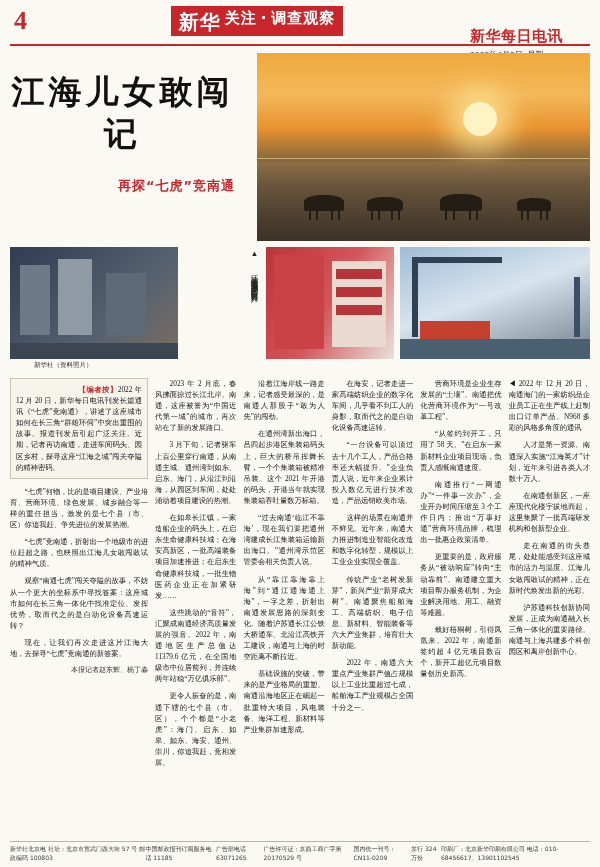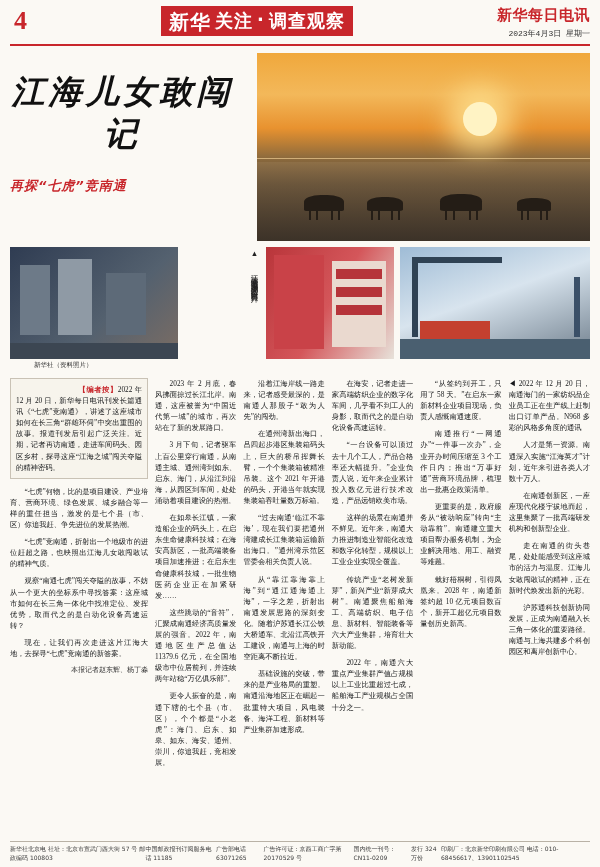--- a/index.html
+++ b/index.html
@@ -20,35 +20,35 @@
     font-size:26px; color:#c8262b; font-weight:bold; width:34px;
     font-family:"Liberation Serif", serif; line-height:30px; padding-left:4px;
   }
   .masthead-center { flex:1; display:flex; justify-content:center; align-items:center; gap:6px; }
   .banner-red {
     background:#c8262b; color:#fff; font-family:"DejaVu Sans", sans-serif;
     font-size:19px; font-weight:bold; padding:3px 8px 0 8px; letter-spacing:1px;
     display:flex; align-items:flex-start; gap:4px;
   }
   .banner-xinhua { font-size:20px; }
-  .banner-sub { font-size:18px; }
-  .masthead-right { text-align:right; width:120px; }
+  .banner-sub { font-size:15px; }
+  .masthead-right { text-align:left; width:120px;margin-top:21px; }
   .paper-name { color:#c8262b; font-size:15px; font-weight:bold; letter-spacing:0.5px; font-family:"DejaVu Sans", sans-serif;}
   .paper-date { font-size:8px; color:#333; margin-top:3px; font-family:Liberation Mono, monospace;}
 
   
-  .top-area { display:flex; gap:22px; margin-top:7px; height:188px;font-style:italic; }
+  .top-area { display:flex; gap:22px; margin-top:7px; height:188px; }
   .headline-block { width:225px; position:relative; }
   .headline {
     font-size:33px; font-weight:bold; letter-spacing:4px; color:#111;
     font-family:"DejaVu Sans", sans-serif; line-height:42px; text-align:center;
     margin-top:18px;
   }
   .subhead {
-    margin-top:22px; text-align:left; font-size:13px; color:#c8262b; letter-spacing:1px;
+    margin-top:22px; text-align:right; font-size:13px; color:#c8262b; letter-spacing:1px;
     font-family:"DejaVu Sans", sans-serif; font-weight:bold;
   }
   .hero-photo {
     flex:1; position:relative; overflow:hidden; border:0;
     background:linear-gradient(#f0a83c 0%, #f3b85a 22%, #e8922f 40%, #8c6a3d 56%, #5d4a33 70%, #3b3228 100%);
   }
   .sun { position:absolute; width:34px; height:34px; border-radius:50%; background:#fff3c4; left:62%; top:26%; box-shadow:0 0 26px 16px rgba(255,230,150,.75); }
   .water { position:absolute; left:0; right:0; bottom:0; height:42%; background:linear-gradient(rgba(150,120,80,.55), rgba(60,50,40,.9)); }
   .silhouette { position:absolute; bottom:30px; background:#241d16; border-radius:42% 42% 10% 10%; }
   .leg { position:absolute; bottom:-9px; width:2px; height:10px; background:#241d16; }
@@ -196,24 +196,25 @@
 
     <div class="col">
       <p>在海安，记者走进一家高端纺织企业的数字化车间，几乎看不到工人的身影，取而代之的是自动化设备高速运转。</p>
       <p>“一台设备可以顶过去十几个工人，产品合格率还大幅提升。”企业负责人说，近年来企业累计投入数亿元进行技术改造，产品远销欧美市场。</p>
       <p>这样的场景在南通并不鲜见。近年来，南通大力推进制造业智能化改造和数字化转型，规模以上工业企业实现全覆盖。</p>
       <p>传统产业“老树发新芽”，新兴产业“新芽成大树”。南通聚焦船舶海工、高端纺织、电子信息、新材料、智能装备等六大产业集群，培育壮大新动能。</p>
       <p>2022 年，南通六大重点产业集群产值占规模以上工业比重超过七成，船舶海工产业规模占全国十分之一。</p>
     </div>
 
     <div class="col">
+      <p>营商环境是企业生存发展的“土壤”。南通把优化营商环境作为“一号改革工程”。</p>
       <p>“从签约到开工，只用了 58 天。”在启东一家新材料企业项目现场，负责人感慨南通速度。</p>
       <p>南通推行“一网通办”“一件事一次办”，企业开办时间压缩至 3 个工作日内；推出“万事好通”营商环境品牌，梳理出一批惠企政策清单。</p>
       <p>更重要的是，政府服务从“被动响应”转向“主动靠前”。南通建立重大项目帮办服务机制，为企业解决用地、用工、融资等难题。</p>
-      <p>栽好梧桐树，引得凤凰来。2028 年，南通新签约超 10 亿元项目数百个，新开工超亿元项目数量创历史新高。</p>
+      <p>栽好梧桐树，引得凤凰来。2022 年，南通新签约超 4 亿元项目数百个，新开工超亿元项目数量创历史新高。</p>
     </div>
 
     <div class="col">
       <p class="lead">◀ 2022 年 12 月 20 日，南通海门的一家纺织品企业员工正在生产线上赶制出口订单产品。N968 多彩的风格多角度的通讯</p>
       <p>人才是第一资源。南通深入实施“江海英才”计划，近年来引进各类人才数十万人。</p>
       <p>在南通创新区，一座座现代化楼宇拔地而起，这里集聚了一批高端研发机构和创新型企业。</p>
       <p>走在南通的街头巷尾，处处能感受到这座城市的活力与温度。江海儿女敢闯敢试的精神，正在新时代焕发出新的光彩。</p>
       <p>沪苏通科技创新协同发展，正成为南通融入长三角一体化的重要路径。南通与上海共建多个科创园区和离岸创新中心。</p>
     </div>
 

